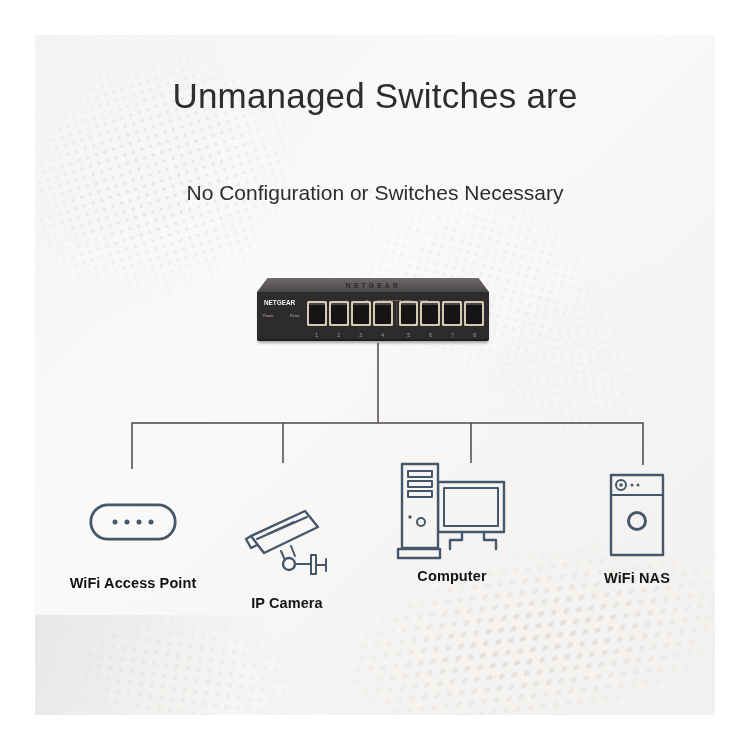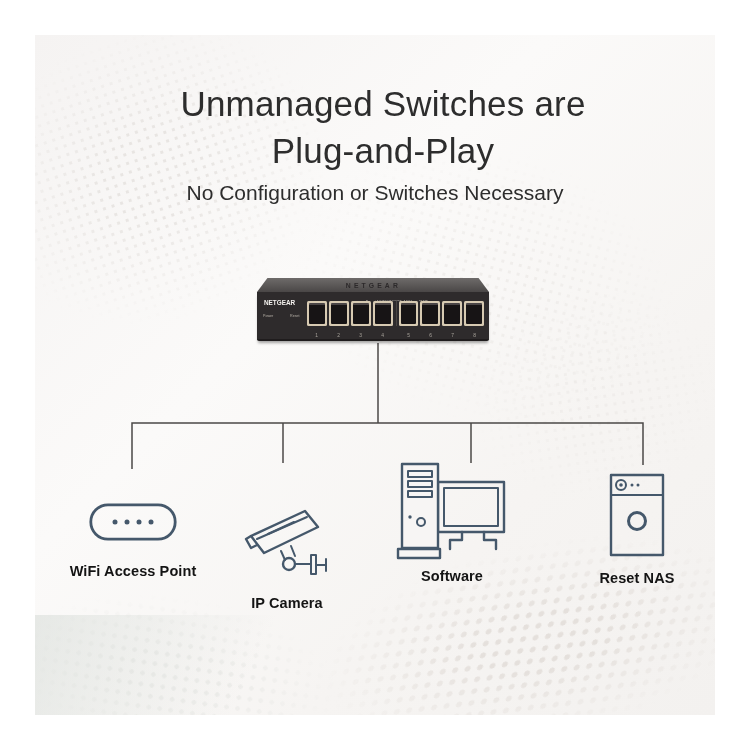--- a/index.html
+++ b/index.html
@@ -62,44 +62,43 @@
 
   
   .device{position:absolute;text-align:center;}
   .device-label{font-size:14.5px;font-weight:bold;color:var(--label-text,#141414);letter-spacing:.1px;}
   .ic{stroke:var(--icon-stroke,#45586b);fill:none;stroke-width:2.4;stroke-linecap:round;stroke-linejoin:round;}
   .ic-thin{stroke-width:2;}
   .ic-thick{stroke-width:3;}
   .icdot{fill:var(--icon-stroke,#45586b);stroke:none;}
   .bgfill{fill:#f7f5f4;}
   .dev-wifi{left:15px;top:468px;width:166px;}
-  .dev-wifi .device-label{margin-top:18px;}
+  .dev-wifi .device-label{margin-top:30px;}
   .dev-camera{left:200px;top:463px;width:104px;}
   .dev-camera .device-label{margin-top:5px;}
   .dev-computer{left:361px;top:427px;width:112px;}
   .dev-computer .device-label{margin-top:4px;}
   .dev-nas{left:552px;top:437px;width:100px;}
   .dev-nas .device-label{margin-top:8px;}
 </style>
 </head>
 <body>
 
 <div class="canvas">
   <div class="content">
 
     <div class="dots dots-tl"></div>
     <div class="dots dots-mid"></div>
     <div class="dots dots-rm"></div>
     <div class="dots dots-br"></div>
     <div class="dots dots-bl"></div>
     <div class="haze-bl"></div>
 
-    <h1 class="title" style="margin:8px;">
+    <h1 class="title" style="margin:0;">
       <span>Unmanaged Switches are</span>
-      <span>Plug-and-Play</span>
     </h1>
     <div class="subtitle">No Configuration or Switches Necessary</div>
 
     <svg class="connectors" viewBox="0 0 680 680">
       <path d="M343 308 V388"></path>
       <path d="M97 434 V388 H608 V430"></path>
       <path d="M248 388 V428"></path>
       <path d="M436 388 V428"></path>
     </svg>
 
@@ -204,30 +203,30 @@
         <path class="ic" d="M66 70 V78 H54 V87"></path>
         <path class="ic" d="M88 70 V78 H100 V87"></path>
         <rect class="ic bgfill" x="6" y="2" width="36" height="84"></rect>
         <rect class="ic ic-thin" x="12" y="9" width="24" height="6"></rect>
         <rect class="ic ic-thin" x="12" y="19" width="24" height="6"></rect>
         <rect class="ic ic-thin" x="12" y="29" width="24" height="6"></rect>
         <circle class="icdot" cx="14" cy="55" r="1.7"></circle>
         <circle class="ic ic-thin" cx="25" cy="60" r="4"></circle>
         <rect class="ic bgfill" x="2" y="87" width="42" height="9"></rect>
       </svg>
-      <div class="device-label">Software</div>
+      <div class="device-label">Computer</div>
     </div>
 
     <div class="device dev-nas">
       <svg width="58" height="86" viewBox="0 0 58 86">
         <rect class="ic" x="3" y="3" width="52" height="80"></rect>
         <path class="ic ic-thin" d="M3 23 H55"></path>
         <circle class="ic ic-thin" cx="13" cy="13" r="5"></circle>
         <circle class="icdot" cx="13" cy="13" r="1.8"></circle>
         <circle class="icdot" cx="24" cy="13" r="1.5"></circle>
         <circle class="icdot" cx="30" cy="13" r="1.5"></circle>
         <circle class="ic ic-thick" cx="29" cy="49" r="8.5"></circle>
       </svg>
-      <div class="device-label">Reset NAS</div>
+      <div class="device-label">WiFi NAS</div>
     </div>
 
   </div>
 </div>
 
 </body></html>

